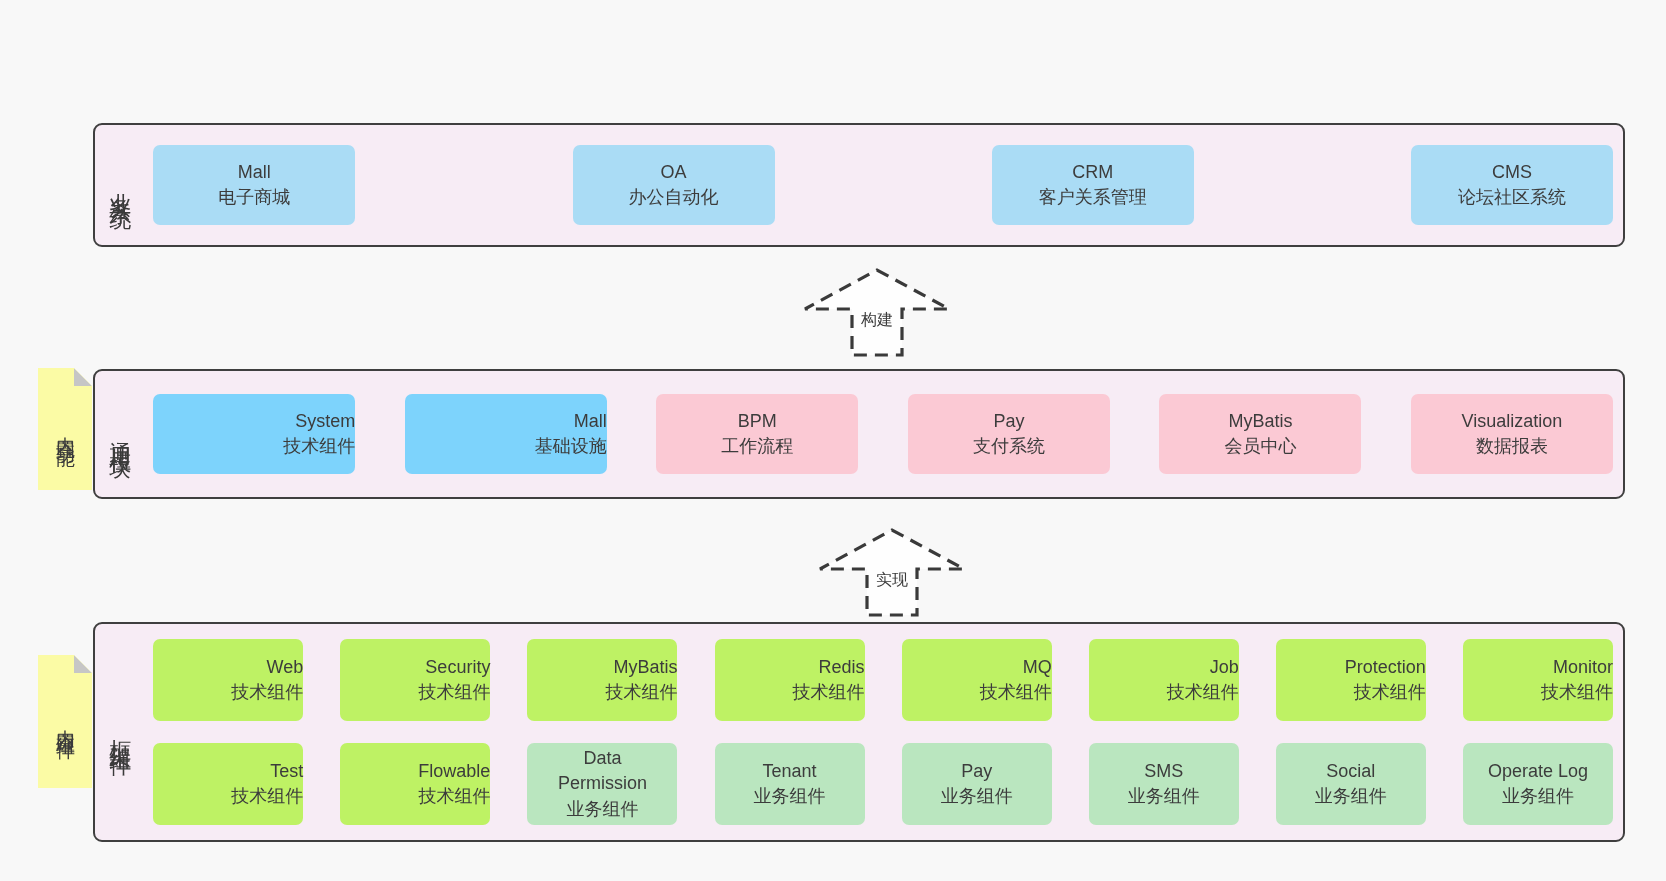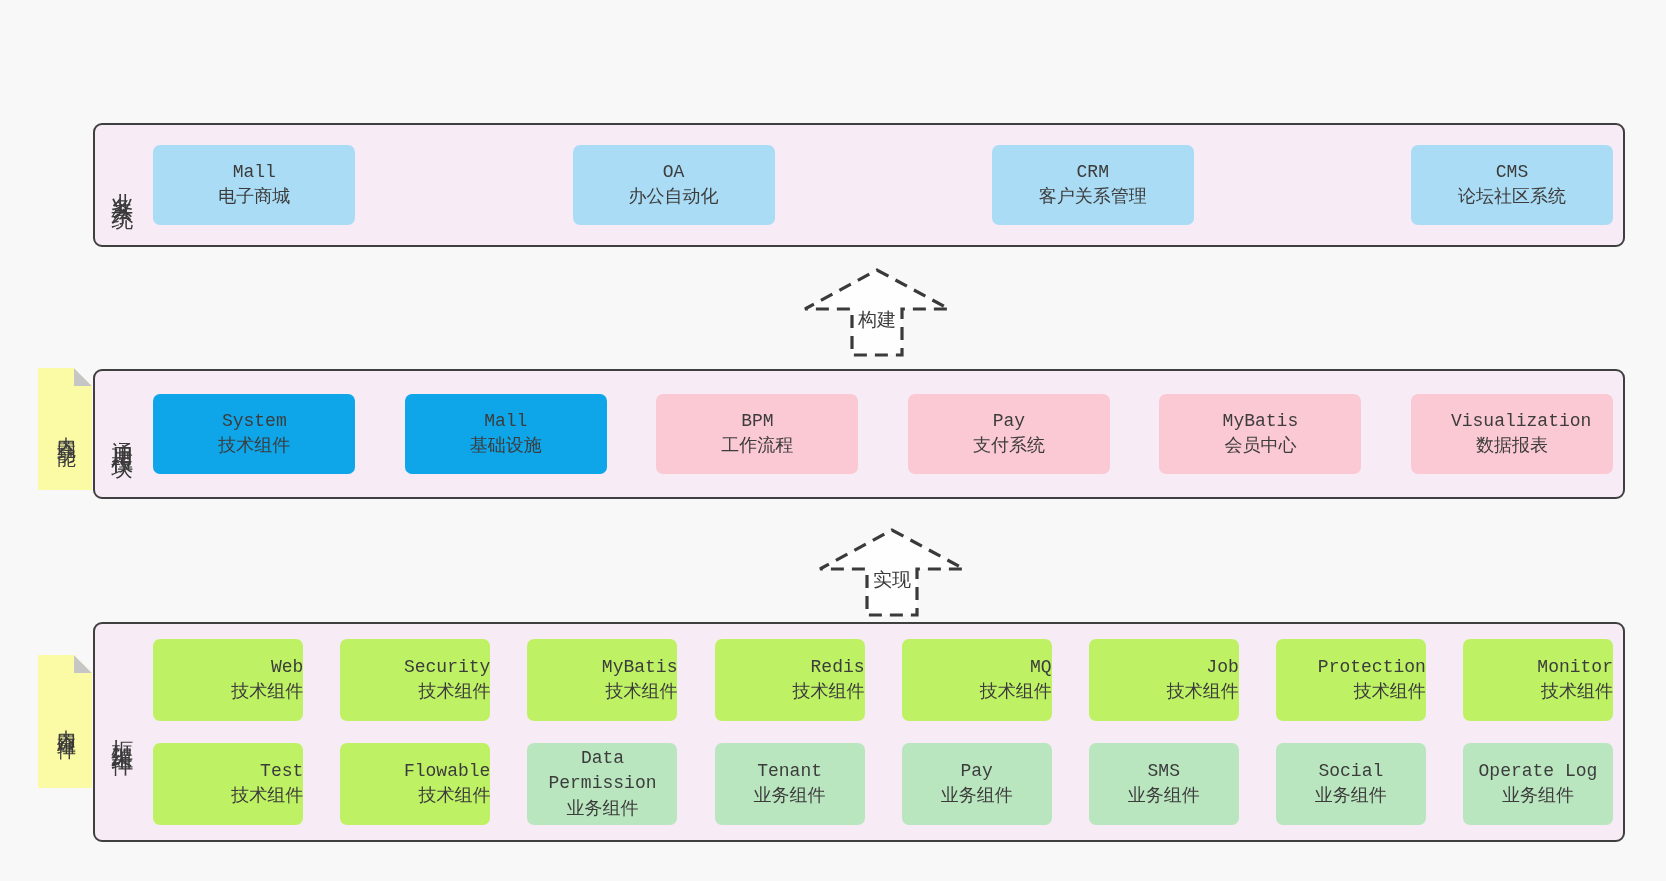--- a/index.html
+++ b/index.html
@@ -3,21 +3,21 @@
 <meta charset="utf-8">
 <style>
   html,body{margin:0;padding:0;}
   body{
     width:1666px;height:881px;
     background:#f8f8f8;
     font-family:"Liberation Sans","DejaVu Sans",sans-serif;
     color:#3d3d3d;
     -webkit-font-smoothing:antialiased;
   }
-  .canvas{position:relative;width:1666px;height:881px;overflow:hidden;font-family:Liberation Mono, monospace;}
+  .canvas{position:relative;width:1666px;height:881px;overflow:hidden;}
 
   
   .band{
     position:absolute;left:93px;width:1532px;
     background:#f7ecf5;
     border:2px solid #3f3f3f;border-radius:9px;
     box-sizing:border-box;
     display:flex;align-items:center;
   }
   .band-top{top:123px;height:124px;}
@@ -46,21 +46,21 @@
   .box{
     border-radius:7px;
     display:flex;flex-direction:column;justify-content:center;align-items:center;
     text-align:center;font-size:18px;line-height:1.4;color:#3c3c3c;
     box-sizing:border-box;
   }
   .band-top .box,.band-middle .box{width:202px;height:80px;}
   .band-grid .box{width:150px;height:82px;}
   .box-title{max-width:122px;}
   .blue{background:#aadcf5;}
-  .red{background:#0ea5e9;}
+  .red{background:#7dd3fc;align-items:flex-end;}
   .pink{background:#fbc9d4;}
   .green{background:#bef264;align-items:flex-end;}
   .lightgreen{background:#bae6bf;}
 
   
   .note{
     position:absolute;left:38px;width:54px;
     background:#fbfba5;
     clip-path:polygon(0 0,calc(100% - 18px) 0,100% 18px,100% 100%,0 100%);
     display:flex;align-items:center;justify-content:center;
@@ -78,21 +78,21 @@
     font-size:19px;letter-spacing:4px;line-height:1.1;color:#3a3a3a;
   }
 
   
   .arrow{position:absolute;width:150px;height:90px;}
   .arrow-1{left:802px;top:268px;}
   .arrow-2{left:817px;top:528px;}
   .arrow svg{display:block;width:150px;height:90px;}
   .arrow-label{
     position:absolute;left:50%;top:52px;transform:translate(-50%,-50%);
-    background:#fefefe;padding:0 3px;font-size:19px;color:#3a3a3a;
+    background:#fefefe;padding:0 3px;font-size:16px;color:#3a3a3a;
     white-space:nowrap;
   }
 </style>
 </head>
 <body>
 
 <div class="canvas">
 
   <section class="band band-top">
     <div class="band-label">业务系统</div>

